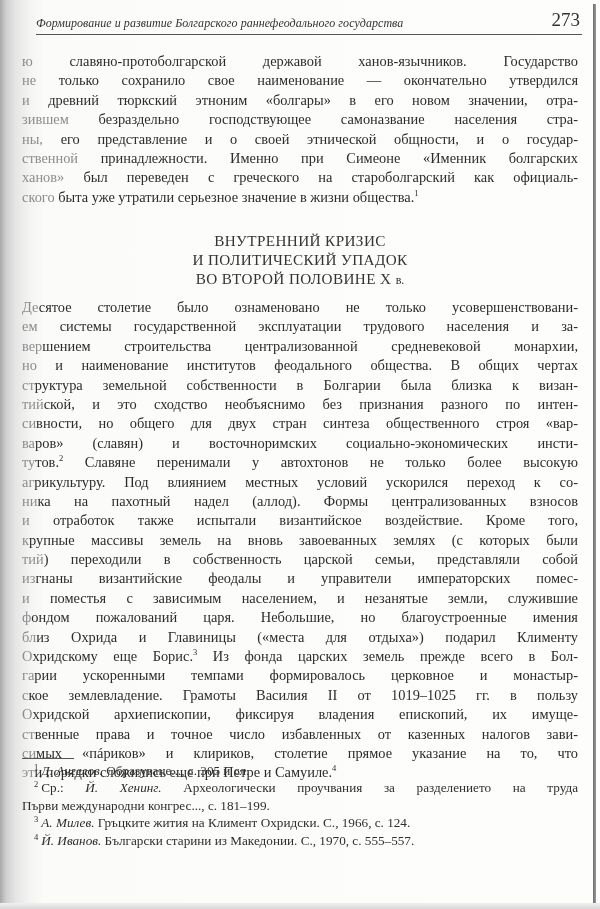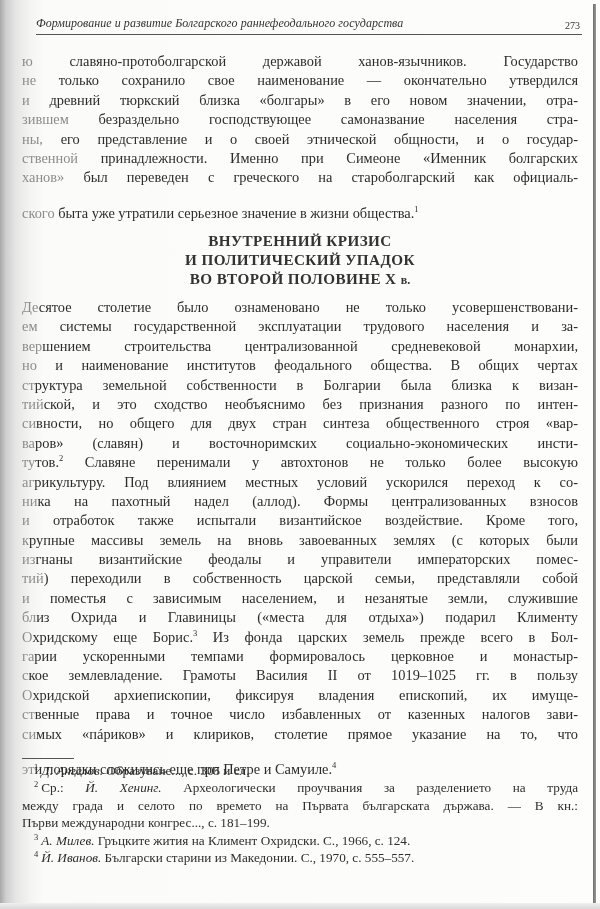--- a/index.html
+++ b/index.html
@@ -24,37 +24,37 @@
   .running-head {
     position: absolute; left: 36px; top: 12px; width: 546px; height: 22px;
     border-bottom: 1px solid #555;
     display: flex; justify-content: space-between; align-items: flex-end;
   }
   .running-head .title {
     font-style: italic; font-size: 12px; color: #333; letter-spacing: 0.05px;
     padding-bottom: 3px;
   }
   .running-head .pno {
-    font-size: 10px; color: #333; padding-bottom: 3px; padding-right: 2px;
+    font-size: 19px; color: #333; padding-bottom: 3px; padding-right: 2px;
   }
   .body-text {
     position: absolute; left: 22px; width: 556px;
     font-size: 14.4px; line-height: 19.4px; text-align: justify;
     text-align-last: justify;
     color: #2c2c2c;
   }
   .body-text .line { display: block; white-space: nowrap; height: 19.4px; }
-  .body-text .line.last { text-align-last: left; margin-top: 16px; }
+  .body-text .line.last { text-align-last: left; }
   .line span.full { display: inline-block; width: 100%; text-align: justify; text-align-last: justify; }
   .line.last span.full { text-align-last: left; }
   .fade { color: #8c8c8c; }
   sup { font-size: 8.5px; vertical-align: 6px; line-height: 0; }
   .heading {
     position: absolute; left: 0; width: 600px; top: 231px;
-    text-align: center; font-weight: bold; font-size: 15.2px; line-height: 19px;
+    text-align: center; font-weight: normal; font-size: 15.2px; line-height: 19px;
     letter-spacing: 0.4px; color: #333;
   }
   .heading .sm { font-size: 12px; letter-spacing: 0; }
   .fn-rule {
     position: absolute; left: 22px; top: 758px; width: 52px; height: 1px; background: #555;
   }
   .footnotes {
     position: absolute; left: 22px; width: 556px; top: 762px;
     font-size: 13.2px; line-height: 17.4px; color: #2e2e2e;
   }
@@ -72,21 +72,21 @@
   <div class="bottom-edge"></div>
 
   <div class="running-head">
     <span class="title">Формирование и развитие Болгарского раннефеодального государства</span>
     <span class="pno">273</span>
   </div>
 
   <div class="body-text" id="p1" style="top:52px;">
       <div class="line"><span class="full"><span class="fade">ю </span><span>славяно-протоболгарской державой ханов-язычников. Государство</span></span></div>
       <div class="line"><span class="full"><span class="fade">не </span><span>только сохранило свое наименование — окончательно утвердился</span></span></div>
-      <div class="line"><span class="full"><span class="fade">и </span><span>древний тюркский близка «болгары» в его новом значении, отра-</span></span></div>
+      <div class="line"><span class="full"><span class="fade">и </span><span>древний тюркский этноним «болгары» в его новом значении, отра-</span></span></div>
       <div class="line"><span class="full"><span class="fade">зившем </span><span>безраздельно господствующее самоназвание населения стра-</span></span></div>
       <div class="line"><span class="full"><span class="fade">ны, </span><span>его представление и о своей этнической общности, и о государ-</span></span></div>
       <div class="line"><span class="full"><span class="fade">ственной </span><span>принадлежности. Именно при Симеоне «Именник болгарских</span></span></div>
       <div class="line"><span class="full"><span class="fade">ханов» </span><span>был переведен с греческого на староболгарский как официаль-</span></span></div>
       <div class="line last"><span class="full"><span class="fade">ского </span><span>быта уже утратили серьезное значение в жизни общества.</span><sup>1</sup></span></div>
     </div>
 
   <div class="heading">
     <div>ВНУТРЕННИЙ КРИЗИС</div>
     <div>И ПОЛИТИЧЕСКИЙ УПАДОК</div>
@@ -100,35 +100,35 @@
       <div class="line"><span class="full"><span class="fade">но </span><span>и наименование институтов феодального общества. В общих чертах</span></span></div>
       <div class="line"><span class="full"><span class="fade">ст</span><span>руктура земельной собственности в Болгарии была близка к визан-</span></span></div>
       <div class="line"><span class="full"><span class="fade">тий</span><span>ской, и это сходство необъяснимо без признания разного по интен-</span></span></div>
       <div class="line"><span class="full"><span class="fade">си</span><span>вности, но общего для двух стран синтеза общественного строя «вар-</span></span></div>
       <div class="line"><span class="full"><span class="fade">ва</span><span>ров» (славян) и восточноримских социально-экономических инсти-</span></span></div>
       <div class="line"><span class="full"><span class="fade">ту</span><span>тов.</span><sup>2</sup><span> Славяне перенимали у автохтонов не только более высокую</span></span></div>
       <div class="line"><span class="full"><span class="fade">аг</span><span>рикультуру. Под влиянием местных условий ускорился переход к со-</span></span></div>
       <div class="line"><span class="full"><span class="fade">ни</span><span>ка на пахотный надел (аллод). Формы централизованных взносов</span></span></div>
       <div class="line"><span class="full"><span class="fade">и </span><span>отработок также испытали византийское воздействие. Кроме того,</span></span></div>
       <div class="line"><span class="full"><span class="fade">к</span><span>рупные массивы земель на вновь завоеванных землях (с которых были</span></span></div>
+      <div class="line"><span class="full"><span class="fade">тий</span><span>) переходили в собственность царской семьи, представляли собой</span></span></div>
       <div class="line"><span class="full"><span class="fade">из</span><span>гнаны византийские феодалы и управители императорских помес-</span></span></div>
-      <div class="line"><span class="full"><span class="fade">тий</span><span>) переходили в собственность царской семьи, представляли собой</span></span></div>
       <div class="line"><span class="full"><span class="fade">и </span><span>поместья с зависимым населением, и незанятые земли, служившие</span></span></div>
+      <div class="line"><span class="full"><span class="fade">ф</span><span>ондом пожалований царя. Небольшие, но благоустроенные имения</span></span></div>
       <div class="line"><span class="full"><span class="fade">бл</span><span>из Охрида и Главиницы («места для отдыха») подарил Клименту</span></span></div>
       <div class="line"><span class="full"><span class="fade">О</span><span>хридскому еще Борис.</span><sup>3</sup><span> Из фонда царских земель прежде всего в Бол-</span></span></div>
       <div class="line"><span class="full"><span class="fade">га</span><span>рии ускоренными темпами формировалось церковное и монастыр-</span></span></div>
       <div class="line"><span class="full"><span class="fade">с</span><span>кое землевладение. Грамоты Василия II от 1019–1025 гг. в пользу</span></span></div>
       <div class="line"><span class="full"><span class="fade">О</span><span>хридской архиепископии, фиксируя владения епископий, их имуще-</span></span></div>
       <div class="line"><span class="full"><span class="fade">ст</span><span>венные права и точное число избавленных от казенных налогов зави-</span></span></div>
       <div class="line"><span class="full"><span class="fade">си</span><span>мых «пáриков» и клириков, столетие прямое указание на то, что</span></span></div>
       <div class="line last"><span class="full"><span class="fade">эт</span><span>и порядки сложились еще при Петре и Самуиле.</span><sup>4</sup></span></div>
     </div>
 
   <div class="fn-rule"></div>
   <div class="footnotes" id="fns">
       <div class="fn indent"><span class="full"><span class="fnum">1</span><i>Д. Ангелов.</i><span> Образуване..., с. 305 и сл.</span></span></div>
       <div class="fn indent just"><span class="full"><span class="fnum">2</span><span>Ср.: </span><i>Й. Хенинг.</i><span> Археологически проучвания за разделението на труда</span></span></div>
-      <div class="fn just"><span class="full">между града и селото по времето на Първата българската държава. — В кн.:</span></div>
       <div class="fn"><span class="full">Първи международни конгрес..., с. 181–199.</span></div>
       <div class="fn indent"><span class="full"><span class="fnum">3</span><i>А. Милев.</i><span> Гръцките жития на Климент Охридски. С., 1966, с. 124.</span></span></div>
       <div class="fn indent"><span class="full"><span class="fnum">4</span><i>Й. Иванов.</i><span> Български старини из Македонии. С., 1970, с. 555–557.</span></span></div>
     </div>
 </div>
 
 </body></html>

